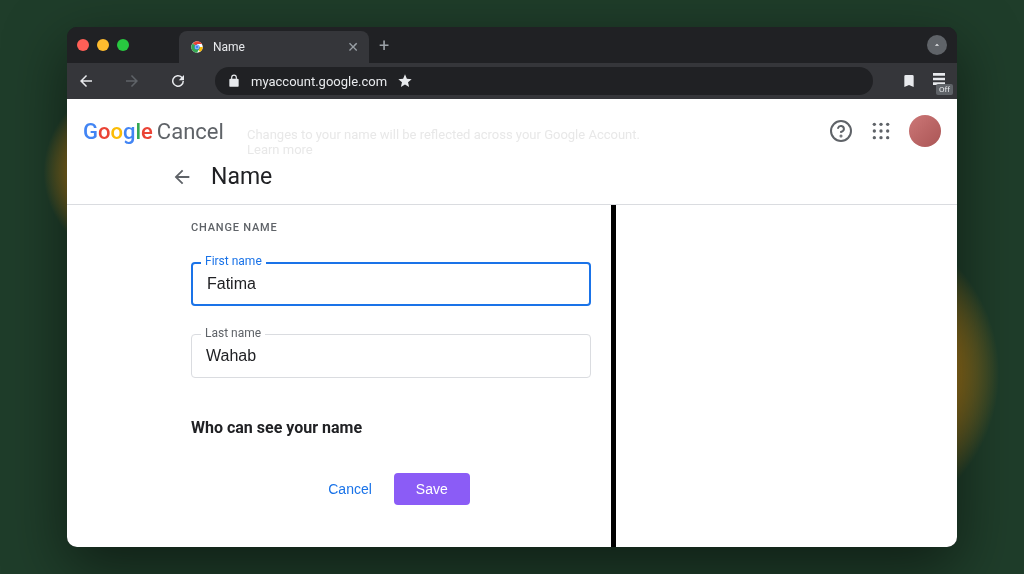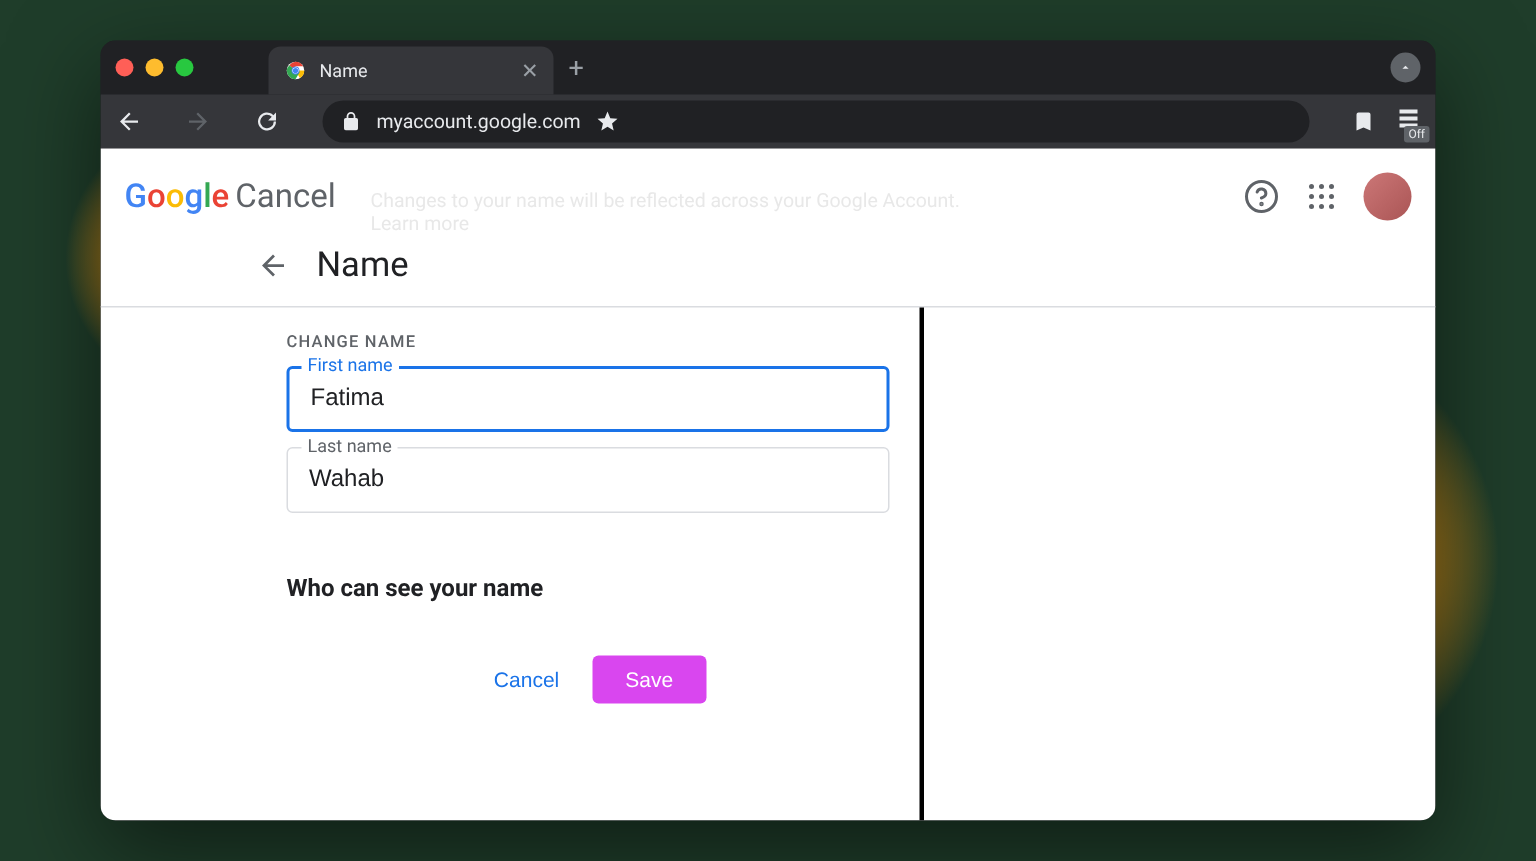--- a/index.html
+++ b/index.html
@@ -136,32 +136,32 @@
       width: 420px;
     }
     .main-area {
       flex: 1;
       display: flex;
       justify-content: flex-start;
       padding-left: 104px;
     }
     .card {
       width: 445px;
-      border-right: 3px solid #000000;
+      border-right: 5px solid #000000;
       padding: 16px 20px 20px 20px;
     }
     .section-label {
       font-size: 11px;
       letter-spacing: 0.8px;
       color: #5f6368;
       font-weight: 500;
     }
     .field {
       position: relative;
-      margin-top: 10px;
+      margin-top: 28px;
     }
     .field-label {
       position: absolute;
       top: -8px;
       left: 10px;
       background: #fff;
       padding: 0 4px;
       font-size: 12px;
       color: #5f6368;
     }
@@ -201,21 +201,21 @@
     .btn-cancel {
       background: none;
       border: none;
       color: #1a73e8;
       font-size: 14px;
       padding: 8px 16px;
       cursor: pointer;
       font-weight: 500;
     }
     .btn-save {
-      background: #d946ef;
+      background: #8b5cf6;
       border: none;
       color: #fff;
       font-size: 14px;
       padding: 8px 22px;
       border-radius: 4px;
       cursor: pointer;
       font-weight: 500;
     }
   </style>
 </head>

